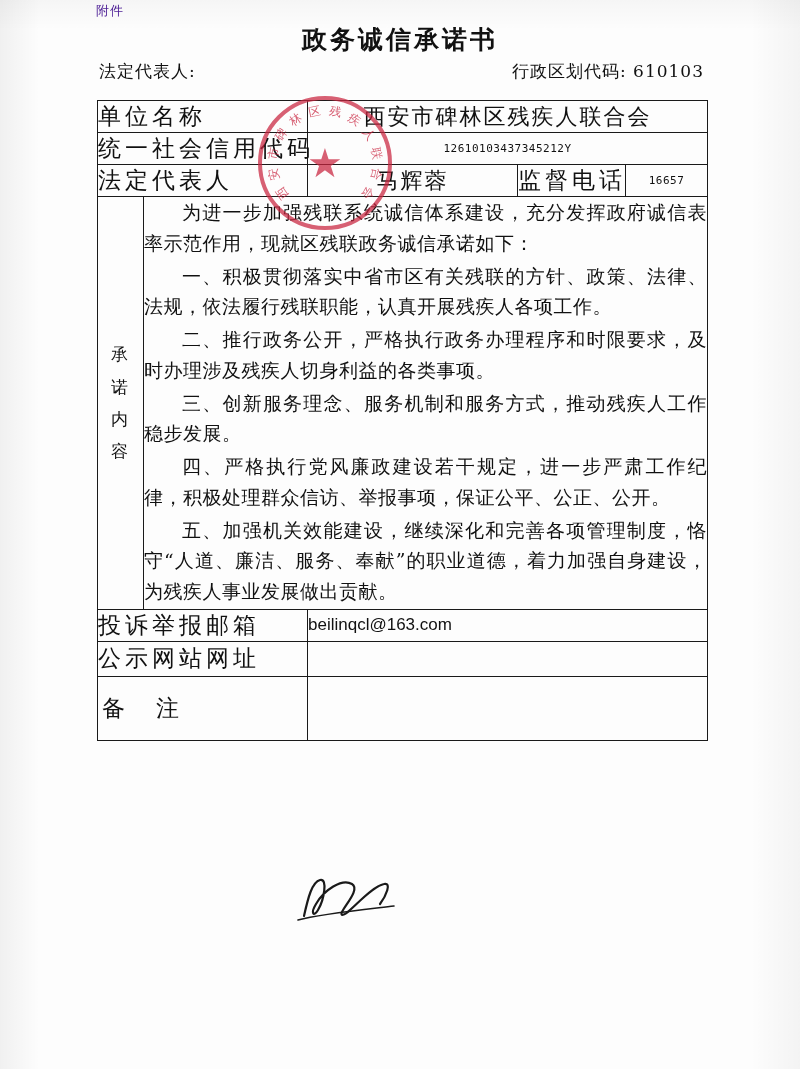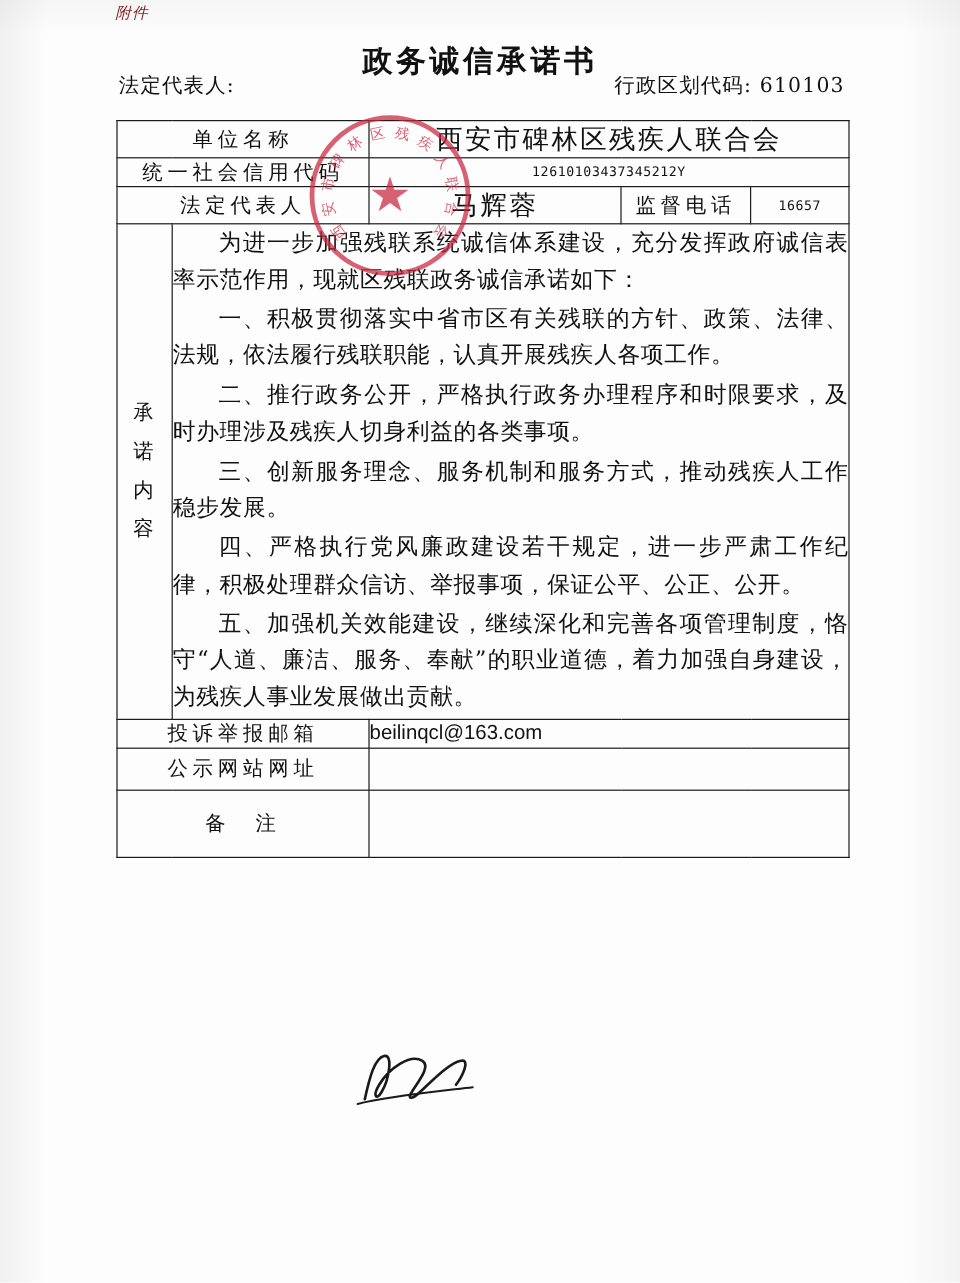--- a/index.html
+++ b/index.html
@@ -31,29 +31,28 @@
       linear-gradient(270deg, rgba(0,0,0,0.04) 0px, rgba(0,0,0,0.0) 50px),
       linear-gradient(180deg, rgba(0,0,0,0.03) 0px, rgba(0,0,0,0.0) 30px);
     pointer-events: none;
   }
 
   .corner-text {
     position: absolute;
     top: 2px;
     left: 96px;
     font-size: 13px;
-    color: #7f1d1d;
+    color: #4c1d95;
     letter-spacing: 1px;
     font-family: "DejaVu Sans", "Liberation Sans", sans-serif;
-    font-style: italic;
   }
 
   .doc-title {
     position: absolute;
-    top: 34px;
+    top: 23px;
     left: 0;
     right: 0;
     text-align: center;
     font-size: 25px;
     font-weight: bold;
     letter-spacing: 3px;
     font-family: "DejaVu Sans", "Liberation Sans", sans-serif;
   }
 
   .subhead {
@@ -85,22 +84,22 @@
     width: 610px;
     border-collapse: collapse;
     table-layout: fixed;
   }
   table.doc td {
     border: 1.6px solid #1a1a1a;
     padding: 0;
     vertical-align: middle;
   }
   .lbl {
-    text-align: center;
-    font-size: 17px;
+    text-align: left;
+    font-size: 23px;
     letter-spacing: 4px;
     padding: 9px 4px;
     white-space: nowrap;
   }
   .val {
     font-size: 17px;
     padding: 9px 10px;
     letter-spacing: 1px;
   }
   .val.center { text-align: center; }

